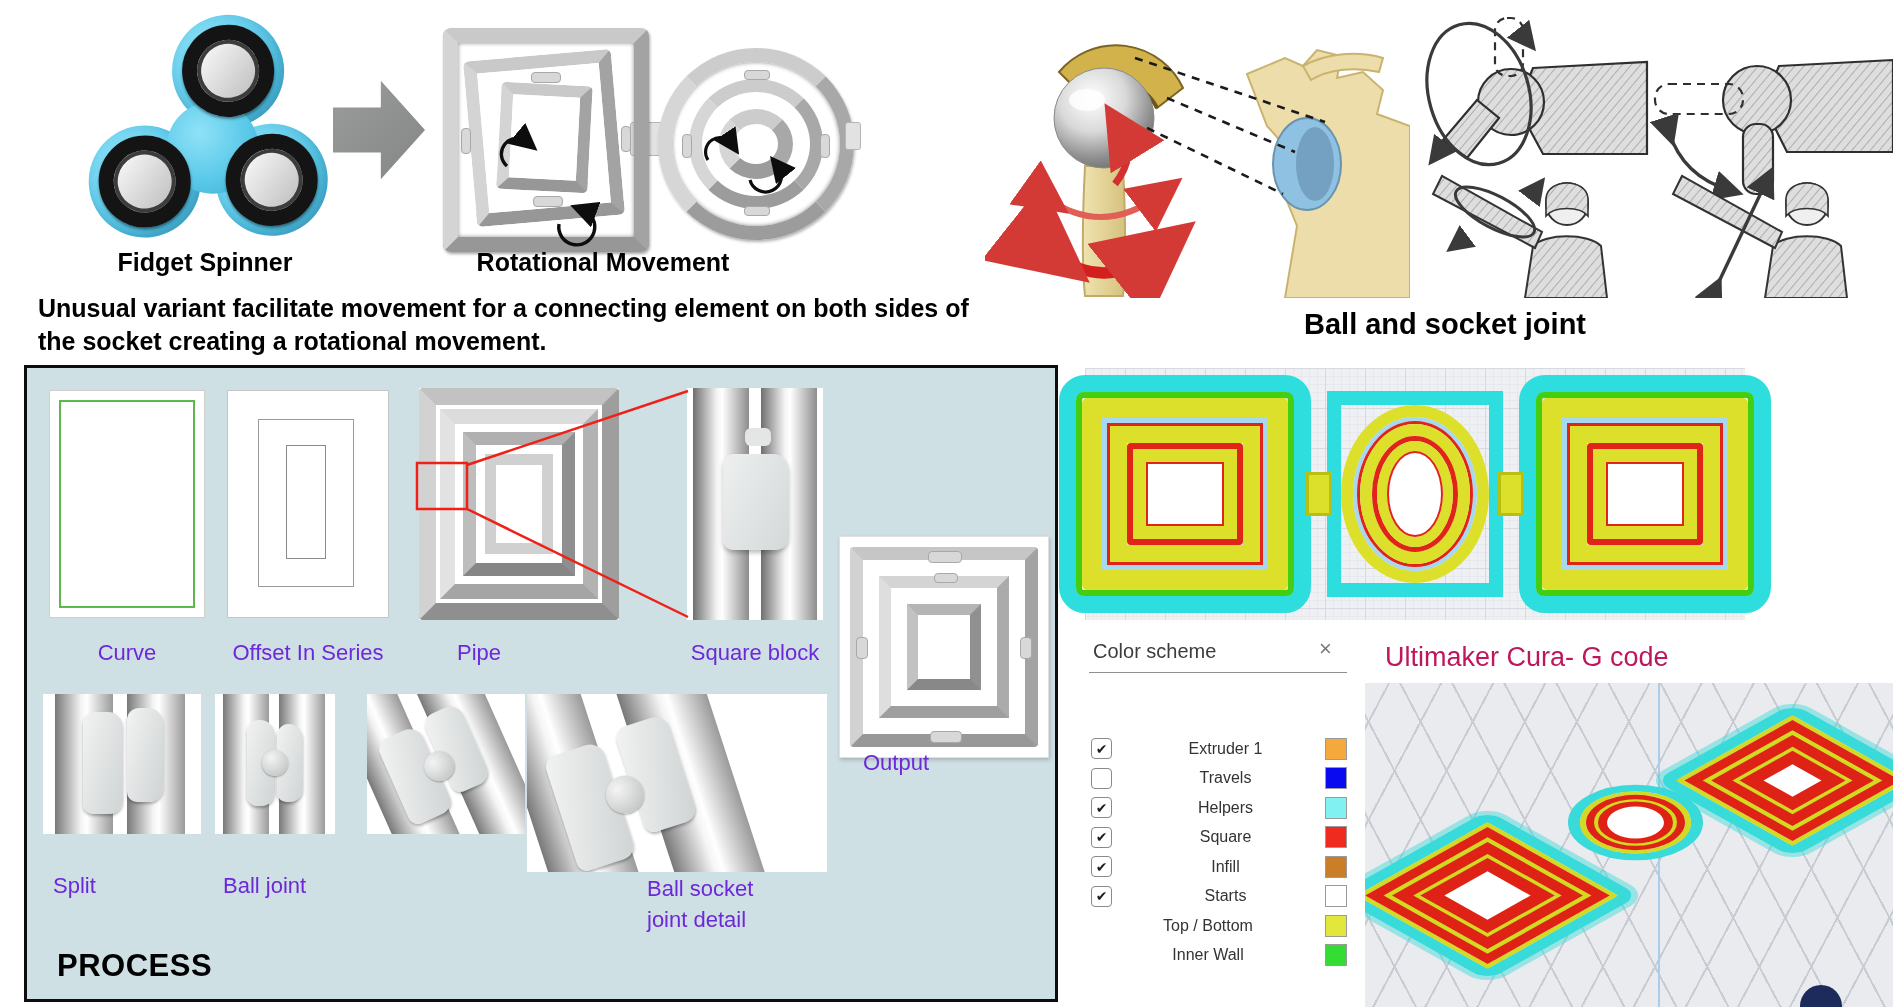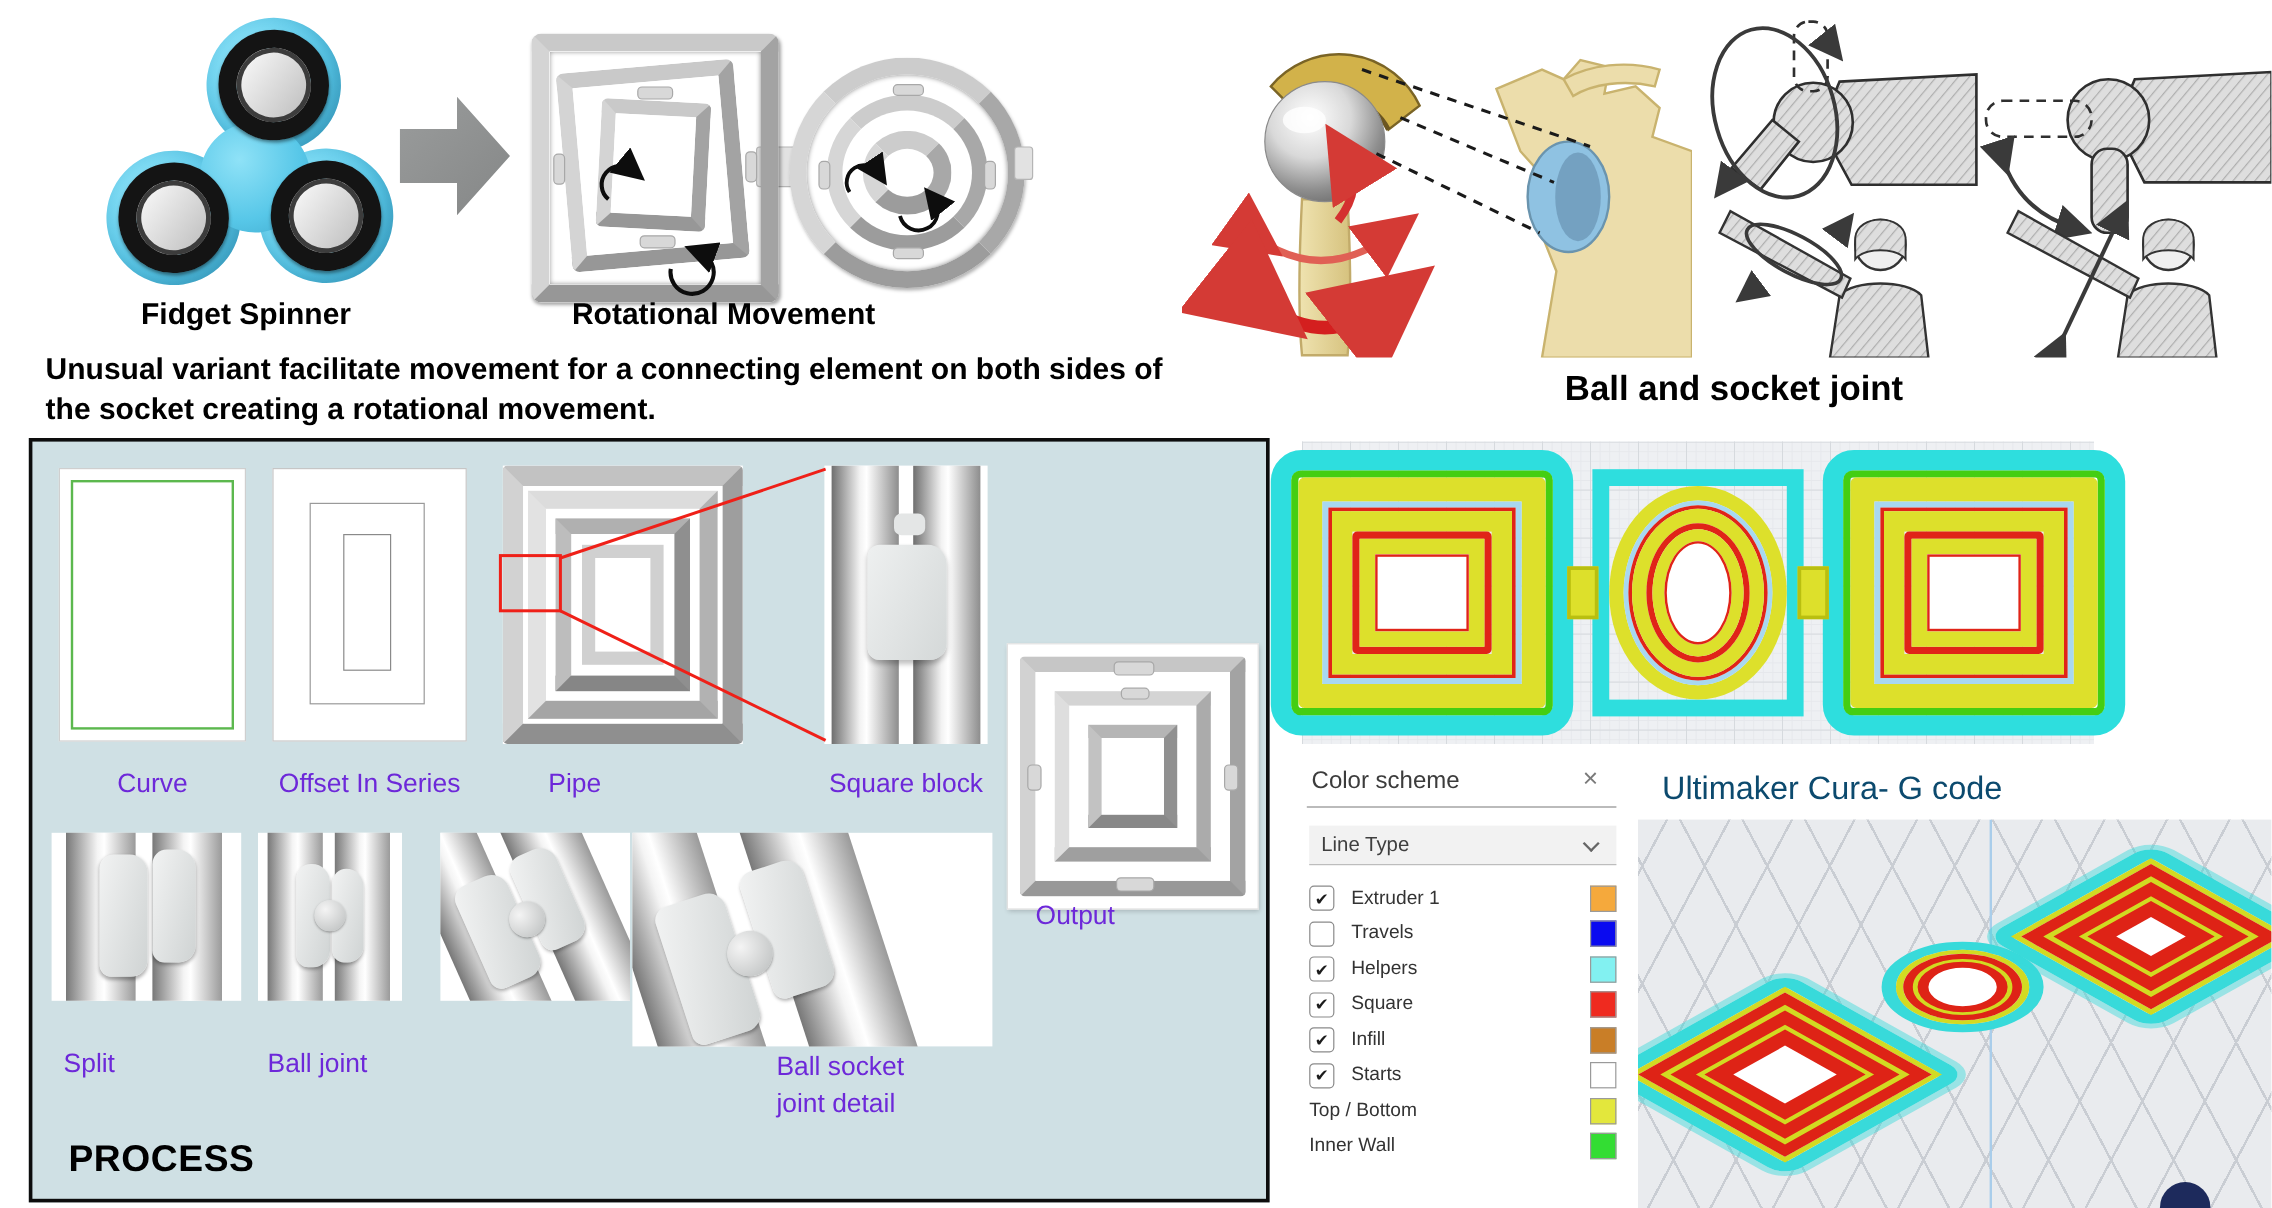--- a/index.html
+++ b/index.html
@@ -141,24 +141,24 @@
   .cs-close { position:absolute; left:230px; top:4px; font-size:22px; color:#7a7a7a; cursor:pointer; }
   .cs-hr { position:absolute; left:0; top:40px; width:258px; border-top:1px solid #8f8f8f; }
   .cs-dd { position:absolute; left:2px; top:56px; width:256px; height:33px; background:#f2f2f2; border-bottom:1px solid #bdbdbd; }
   .cs-dd-label { position:absolute; left:10px; top:6px; font-size:17px; color:#3f3f3f; }
   .cs-chevron { position:absolute; right:16px; top:10px; width:10px; height:10px;
                 border-left:2px solid #666; border-bottom:2px solid #666; transform:rotate(-45deg); }
   .cs-rows { position:absolute; left:2px; top:102px; width:256px; }
   .cs-row { height:29.5px; display:flex; align-items:center; }
   .cbx { width:21px; height:21px; border:1px solid #8a8a8a; border-radius:4px; background:#fff;
          display:flex; align-items:center; justify-content:center; font-size:14px; color:#1c1c1c; margin-right:14px; flex:none; }
-  .cs-label { flex:1; }
+  .cs-label { flex:1;text-align:center; }
   .swatch { width:22px; height:22px; border:1px solid #9a9a9a; flex:none; }
 
-  .cura-h { left:1385px; top:642px; font-size:27px; color:#0c4a6e; }
+  .cura-h { left:1385px; top:642px; font-size:27px; color:#be185d; }
 
   
   .v3d { left:1365px; top:683px; width:528px; height:324px; background:#e9ebee; overflow:hidden;
     background-image:
       repeating-linear-gradient(62deg,  transparent 0 44px, #c9cdd3 44px 46px),
       repeating-linear-gradient(-62deg, transparent 0 44px, #c9cdd3 44px 46px); }
   .vline { position:absolute; left:293px; top:0; width:2px; height:100%; background:#a9cdea; }
   .iso { position:absolute; transform:scaleY(.56) rotate(45deg); }
   .v-left  { left:15px;  top:105px; width:215px; height:215px; }
   .v-mid   { left:203px; top:72px;  width:135px; height:135px; }
@@ -448,24 +448,20 @@
           </div>
         </div>
     </div>
   </div>
 </div>
 
 <div class="abs cs">
   <div class="cs-title">Color scheme</div>
   <div class="cs-close">×</div>
   <div class="cs-hr"></div>
-  <div class="cs-dd">
-    <div class="cs-dd-label">Line Type</div>
-    <div class="cs-chevron"></div>
-  </div>
   <div class="cs-rows">
       <div class="cs-row">
         <span class="cbx">✔</span>
         <span class="cs-label">Extruder 1</span>
         <span class="swatch" style="background: rgb(245, 169, 60);"></span>
       </div>
       <div class="cs-row">
         <span class="cbx"></span>
         <span class="cs-label">Travels</span>
         <span class="swatch" style="background: rgb(10, 10, 240);"></span>

